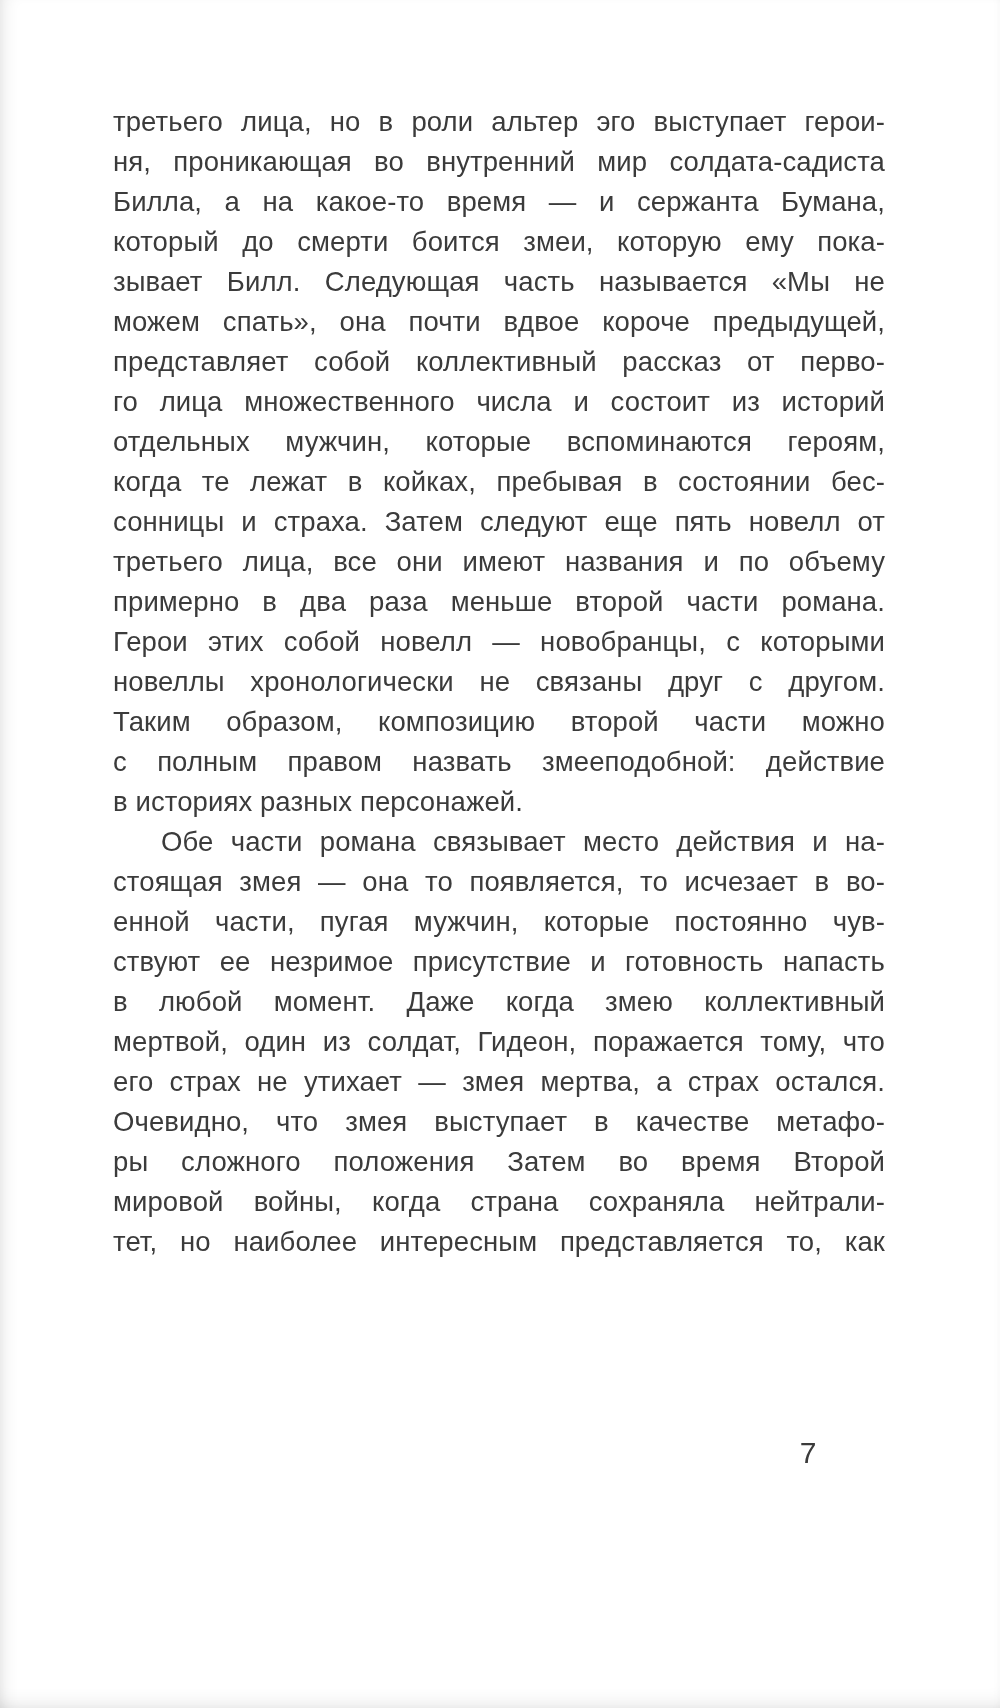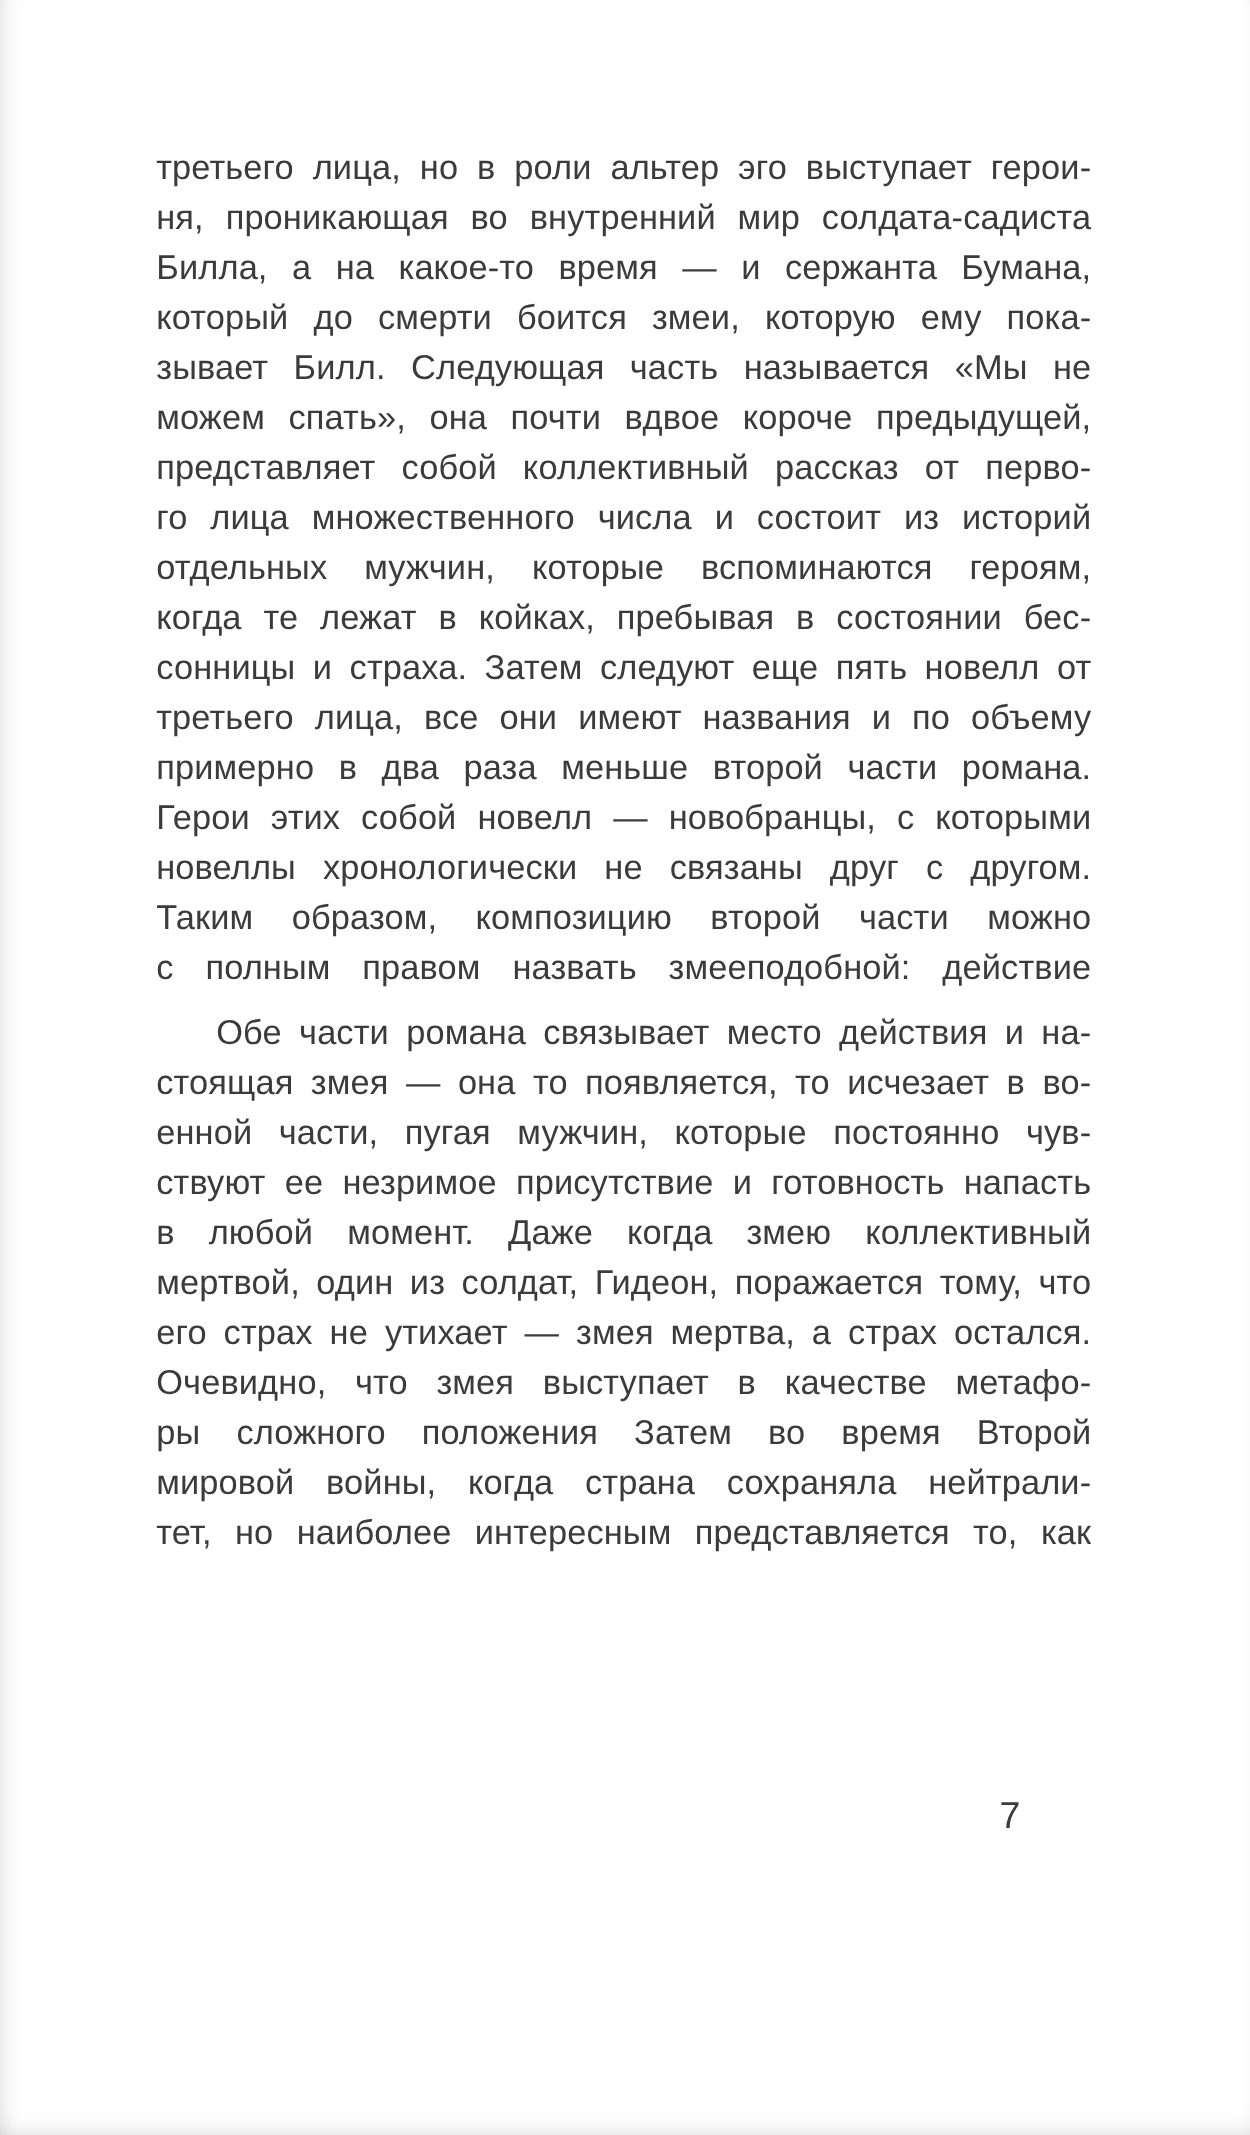--- a/index.html
+++ b/index.html
@@ -27,21 +27,21 @@
     left: 113px;
     top: 102px;
     width: 772px;
     font-family: "Liberation Sans", "DejaVu Sans", sans-serif;
     font-size: 27.5px;
     line-height: 40px;
     color: #3b3b3b;
     letter-spacing: 0.1px;
   }
   .paragraph {
-    margin: 12px;
+    margin: 0;
   }
   .line {
     text-align: justify;
     text-align-last: justify;
     min-height: 40px;
     white-space: normal;
   }
   .line.last-left {
     text-align: left;
     text-align-last: left;
@@ -76,20 +76,21 @@
         <div class="line">го лица множественного числа и состоит из историй</div>
         <div class="line">отдельных мужчин, которые вспоминаются героям,</div>
         <div class="line">когда те лежат в койках, пребывая в состоянии бес-</div>
         <div class="line">сонницы и страха. Затем следуют еще пять новелл от</div>
         <div class="line">третьего лица, все они имеют названия и по объему</div>
         <div class="line">примерно в два раза меньше второй части романа.</div>
         <div class="line">Герои этих собой новелл — новобранцы, с которыми</div>
         <div class="line">новеллы хронологически не связаны друг с другом.</div>
         <div class="line">Таким образом, композицию второй части можно</div>
         <div class="line">с полным правом назвать змееподобной: действие</div>
+        <div class="line last-left">в историях разных персонажей.</div>
       </div>
       <div class="paragraph">
         <div class="line indent">Обе части романа связывает место действия и на-</div>
         <div class="line">стоящая змея — она то появляется, то исчезает в во-</div>
         <div class="line">енной части, пугая мужчин, которые постоянно чув-</div>
         <div class="line">ствуют ее незримое присутствие и готовность напасть</div>
         <div class="line">в любой момент. Даже когда змею коллективный</div>
         <div class="line">мертвой, один из солдат, Гидеон, поражается тому, что</div>
         <div class="line">его страх не утихает — змея мертва, а страх остался.</div>
         <div class="line">Очевидно, что змея выступает в качестве метафо-</div>

